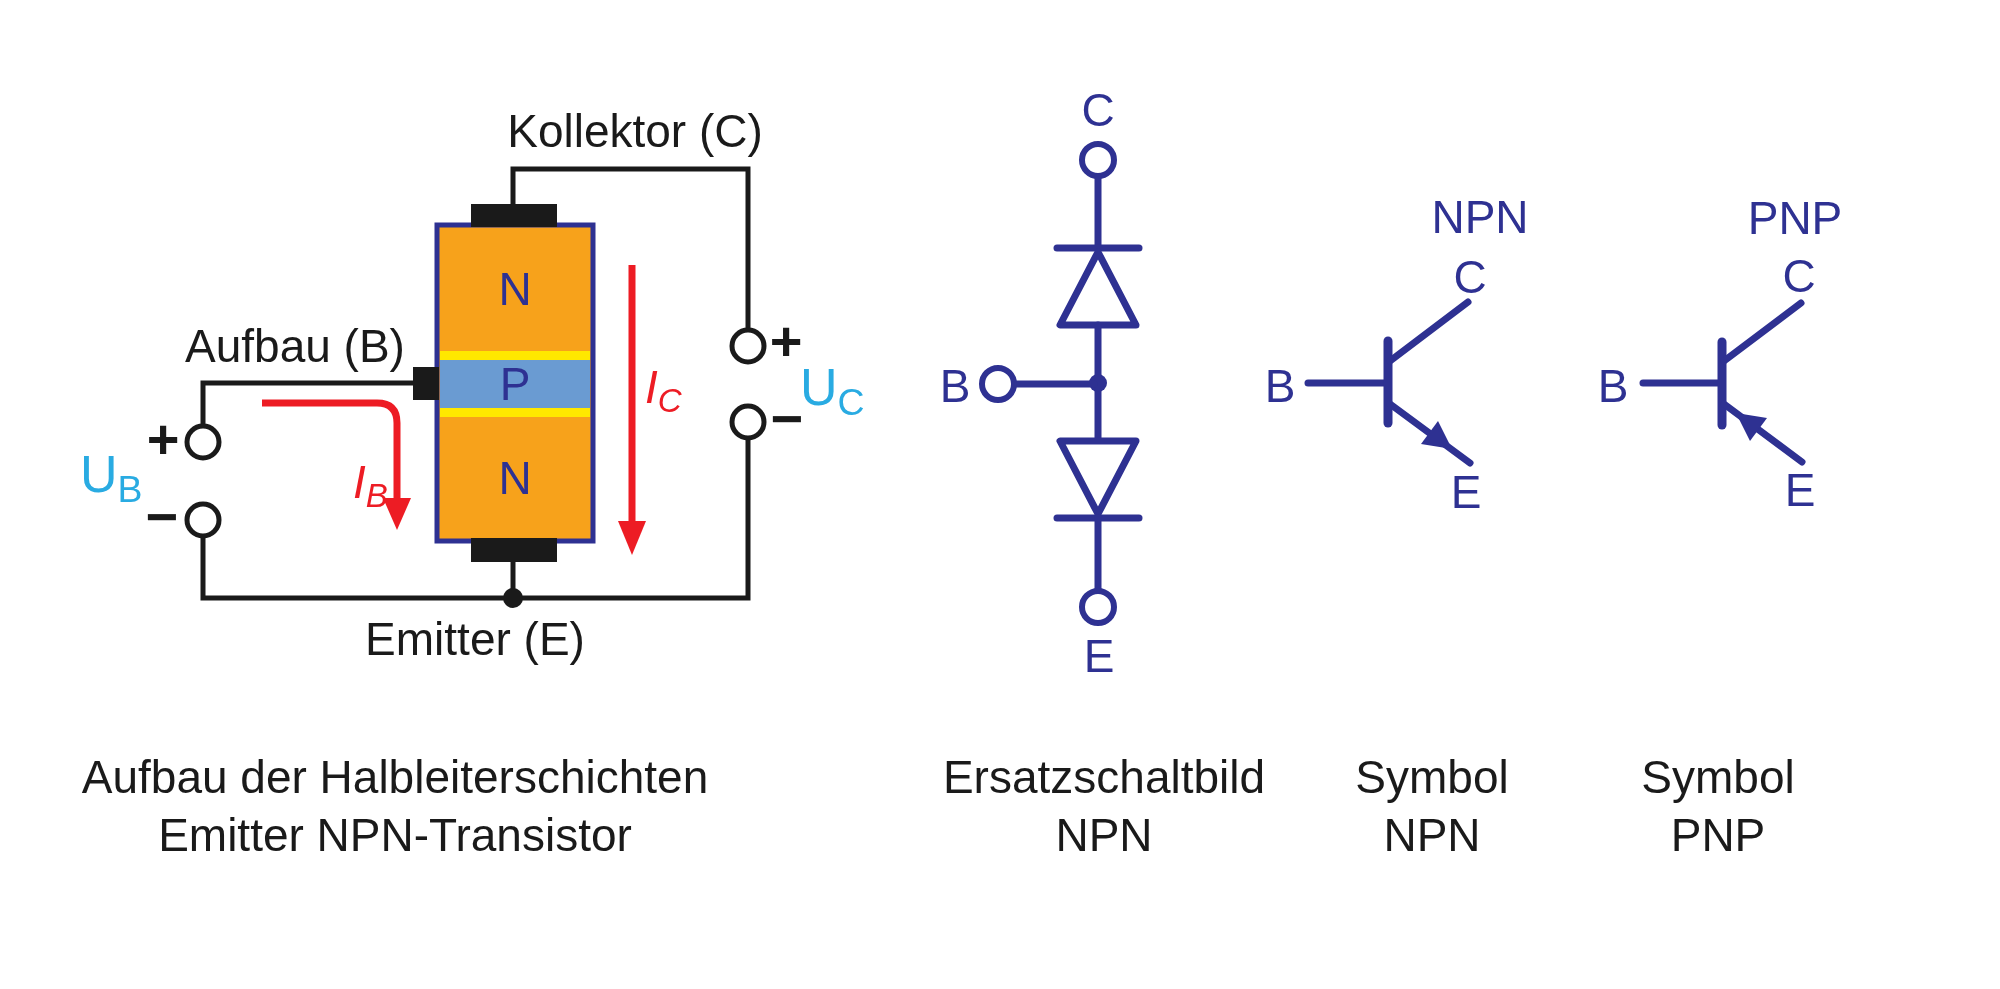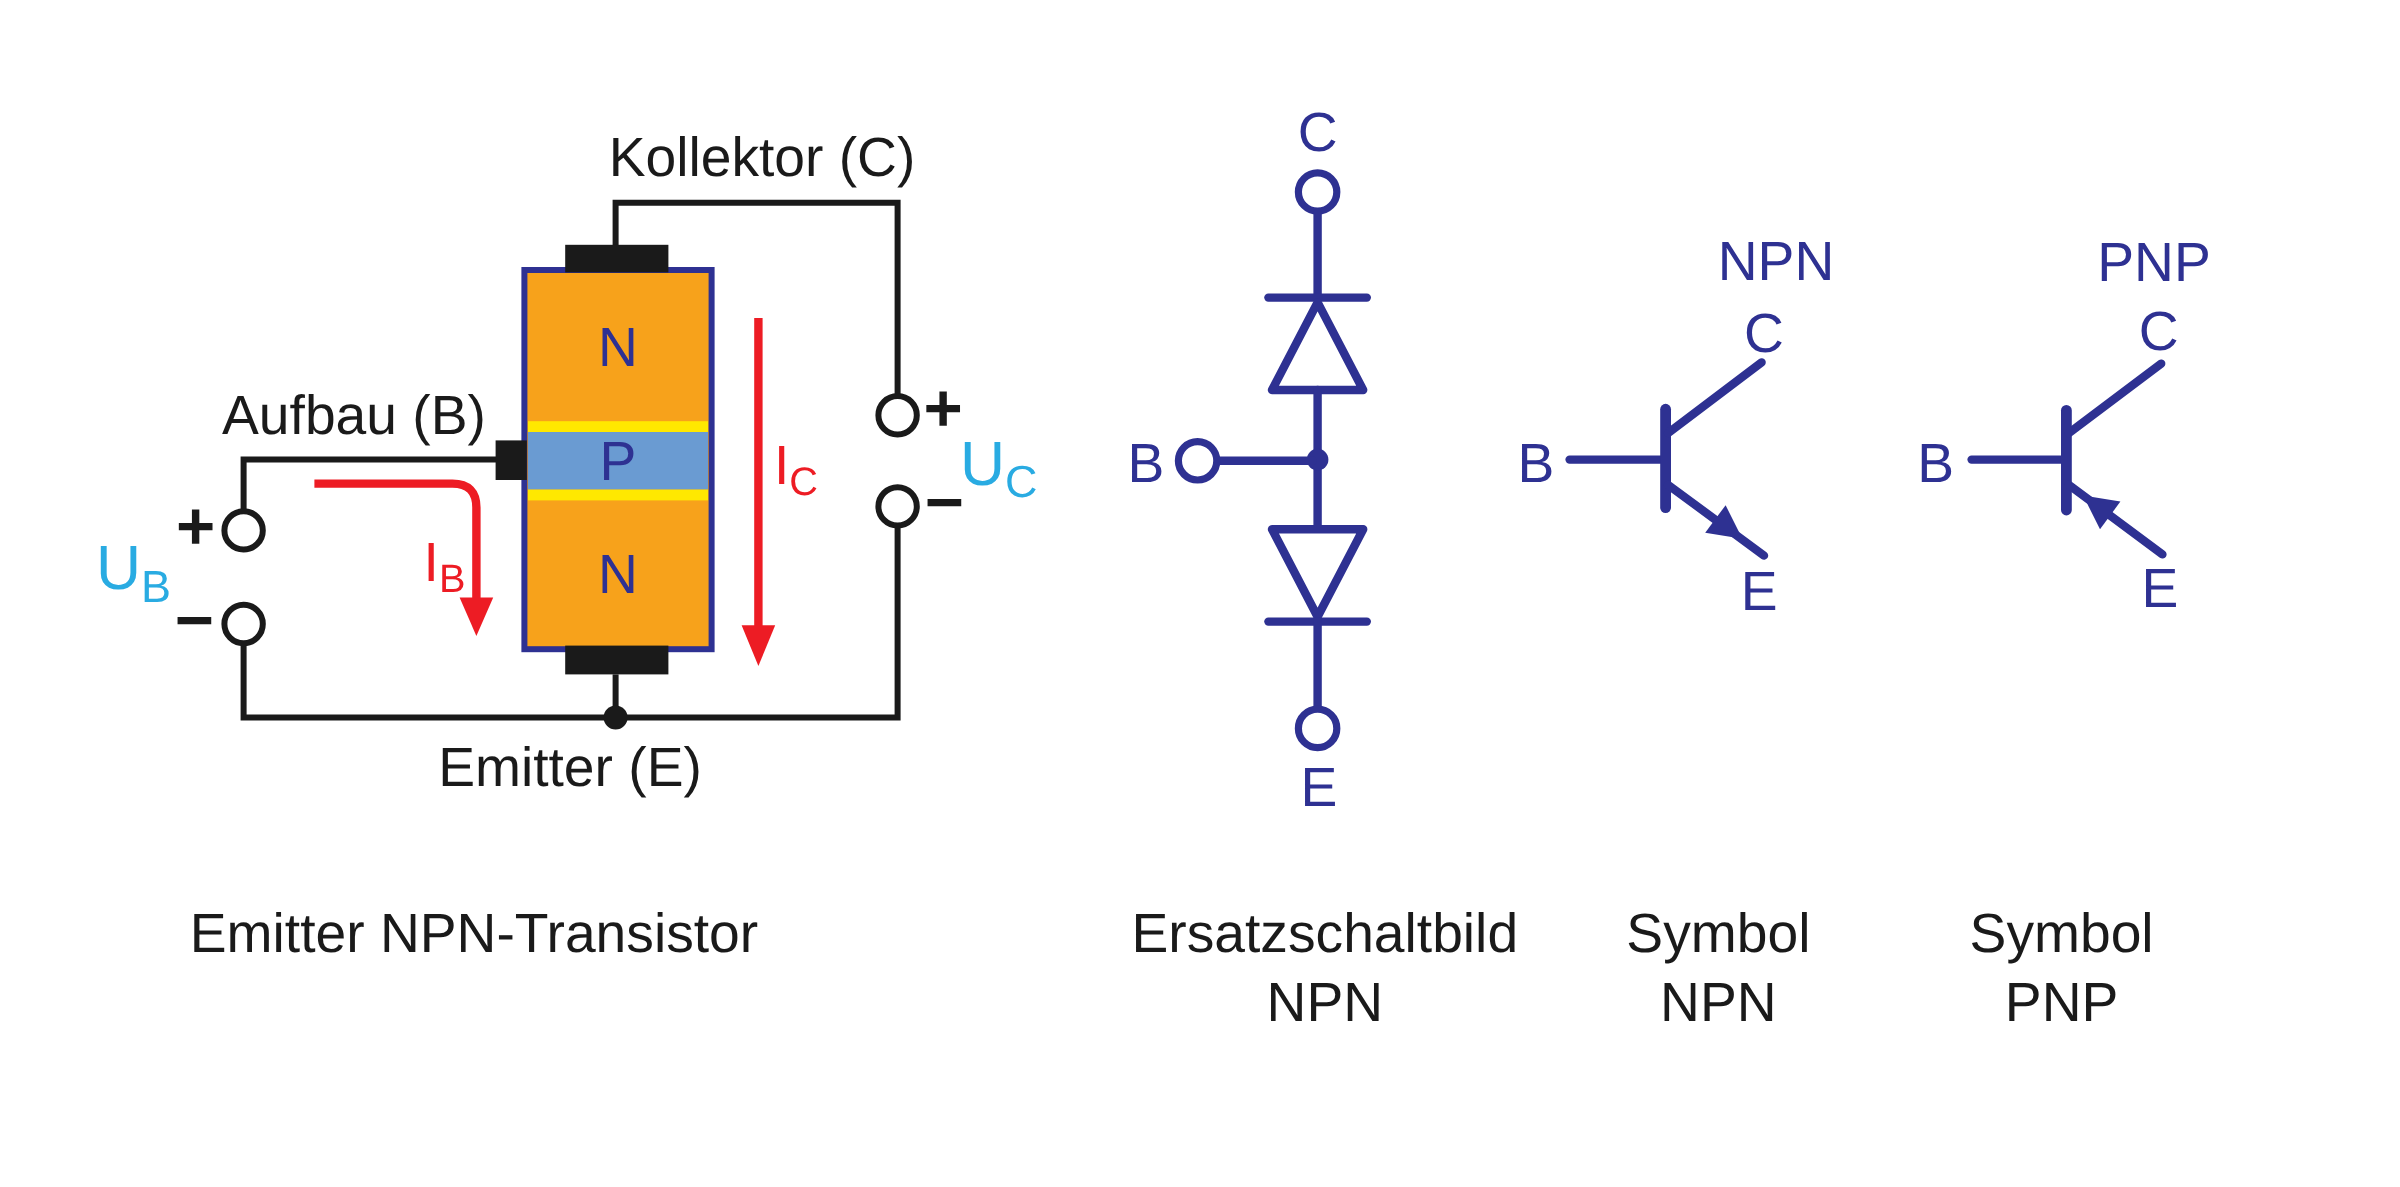--- a/index.html
+++ b/index.html
@@ -27,21 +27,21 @@
   .redfill{fill:var(--red);stroke:none;}
   .body-fill{fill:var(--orange);}
   .body-border{fill:none;stroke:var(--navy);stroke-width:5;}
   .p-band{fill:var(--p-layer-blue);}
   .y-band{fill:var(--junction-yellow);}
 
   
   .lbl{position:absolute;white-space:nowrap;color:var(--wire-black);font-size:46px;}
   .ctr{transform:translate(-50%,-50%);}
   .navytxt{color:var(--navy);}
-  .redtxt{color:var(--red);}
+  .redtxt{color:var(--red);font-style:italic;}
   .bluetxt{color:var(--light-blue);}
   .sign{font-size:56px;font-weight:bold;}
   .vlabel{font-size:52px;text-align:right;}
   .ilabel{font-size:46px;}
   .sub{font-size:0.72em;vertical-align:-0.28em;}
   .caption{
     position:absolute;top:748px;transform:translateX(-50%);
     text-align:center;font-size:46px;line-height:58px;color:var(--wire-black);
   }
 </style>
@@ -122,21 +122,21 @@
   <div class="lbl ctr" style="left:295px;top:346px">Aufbau (B)</div>
   <div class="lbl ctr" style="left:475px;top:639px">Emitter (E)</div>
 
   <div class="lbl ctr navytxt" style="left:515px;top:289px">N</div>
   <div class="lbl ctr navytxt" style="left:515px;top:384px">P</div>
   <div class="lbl ctr navytxt" style="left:515px;top:478px">N</div>
 
   <div class="lbl vlabel bluetxt" style="left:80px;top:444px"><span>U</span><span class="sub">B</span></div>
   <div class="lbl vlabel bluetxt" style="left:800px;top:357px"><span>U</span><span class="sub">C</span></div>
 
-  <div class="lbl ilabel redtxt" style="left:353px;top:441px"><span>I</span><span class="sub">B</span></div>
+  <div class="lbl ilabel redtxt" style="left:353px;top:455px"><span>I</span><span class="sub">B</span></div>
   <div class="lbl ilabel redtxt" style="left:645px;top:360px"><span>I</span><span class="sub">C</span></div>
 
   <div class="lbl ctr sign" style="left:163px;top:438px">+</div>
   <div class="lbl ctr sign" style="left:162px;top:516px">−</div>
   <div class="lbl ctr sign" style="left:786px;top:340px">+</div>
   <div class="lbl ctr sign" style="left:787px;top:418px">−</div>
 
   <div class="lbl ctr navytxt" style="left:1098px;top:110px">C</div>
   <div class="lbl ctr navytxt" style="left:955px;top:386px">B</div>
   <div class="lbl ctr navytxt" style="left:1099px;top:656px">E</div>
@@ -145,20 +145,21 @@
   <div class="lbl ctr navytxt" style="left:1470px;top:277px">C</div>
   <div class="lbl ctr navytxt" style="left:1280px;top:386px">B</div>
   <div class="lbl ctr navytxt" style="left:1466px;top:492px">E</div>
 
   <div class="lbl ctr navytxt" style="left:1795px;top:218px">PNP</div>
   <div class="lbl ctr navytxt" style="left:1799px;top:276px">C</div>
   <div class="lbl ctr navytxt" style="left:1613px;top:386px">B</div>
   <div class="lbl ctr navytxt" style="left:1800px;top:490px">E</div>
 
   <div class="caption" style="left:395px">
+    <div>Aufbau der Halbleiterschichten</div>
     <div>Emitter NPN-Transistor</div>
   </div>
   <div class="caption" style="left:1104px">
     <div>Ersatzschaltbild</div>
     <div>NPN</div>
   </div>
   <div class="caption" style="left:1432px">
     <div>Symbol</div>
     <div>NPN</div>
   </div>

